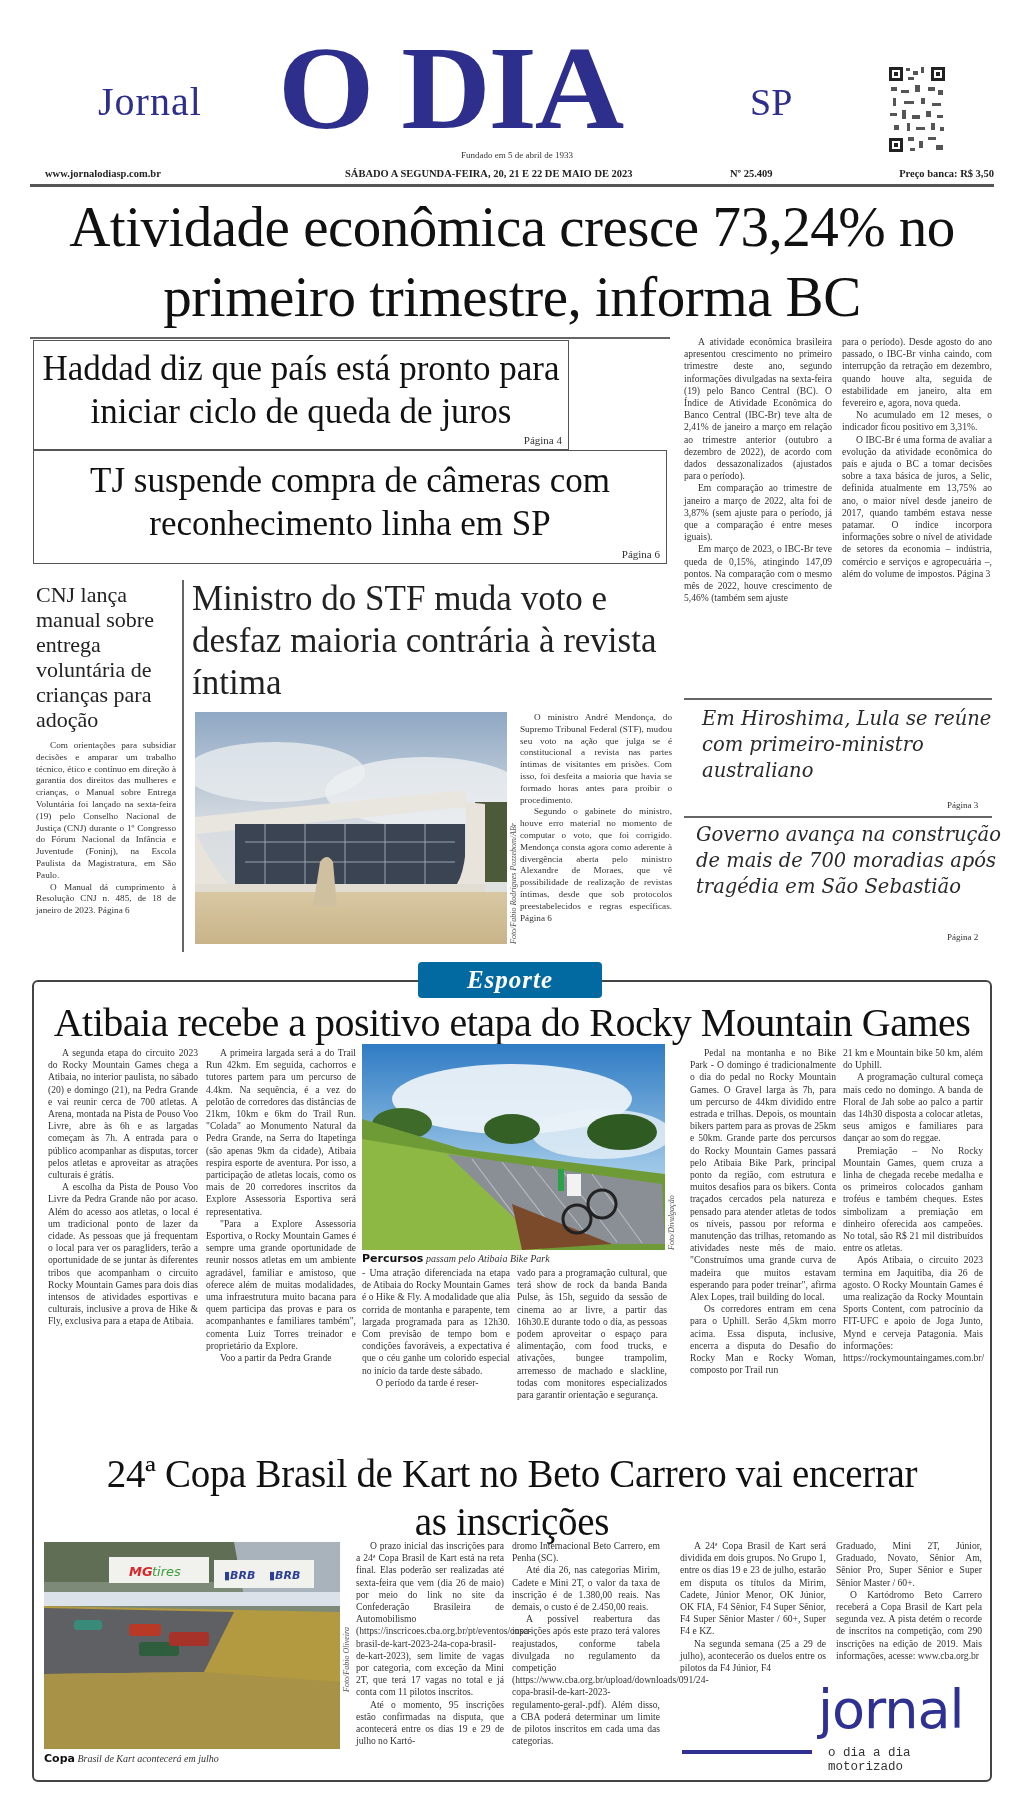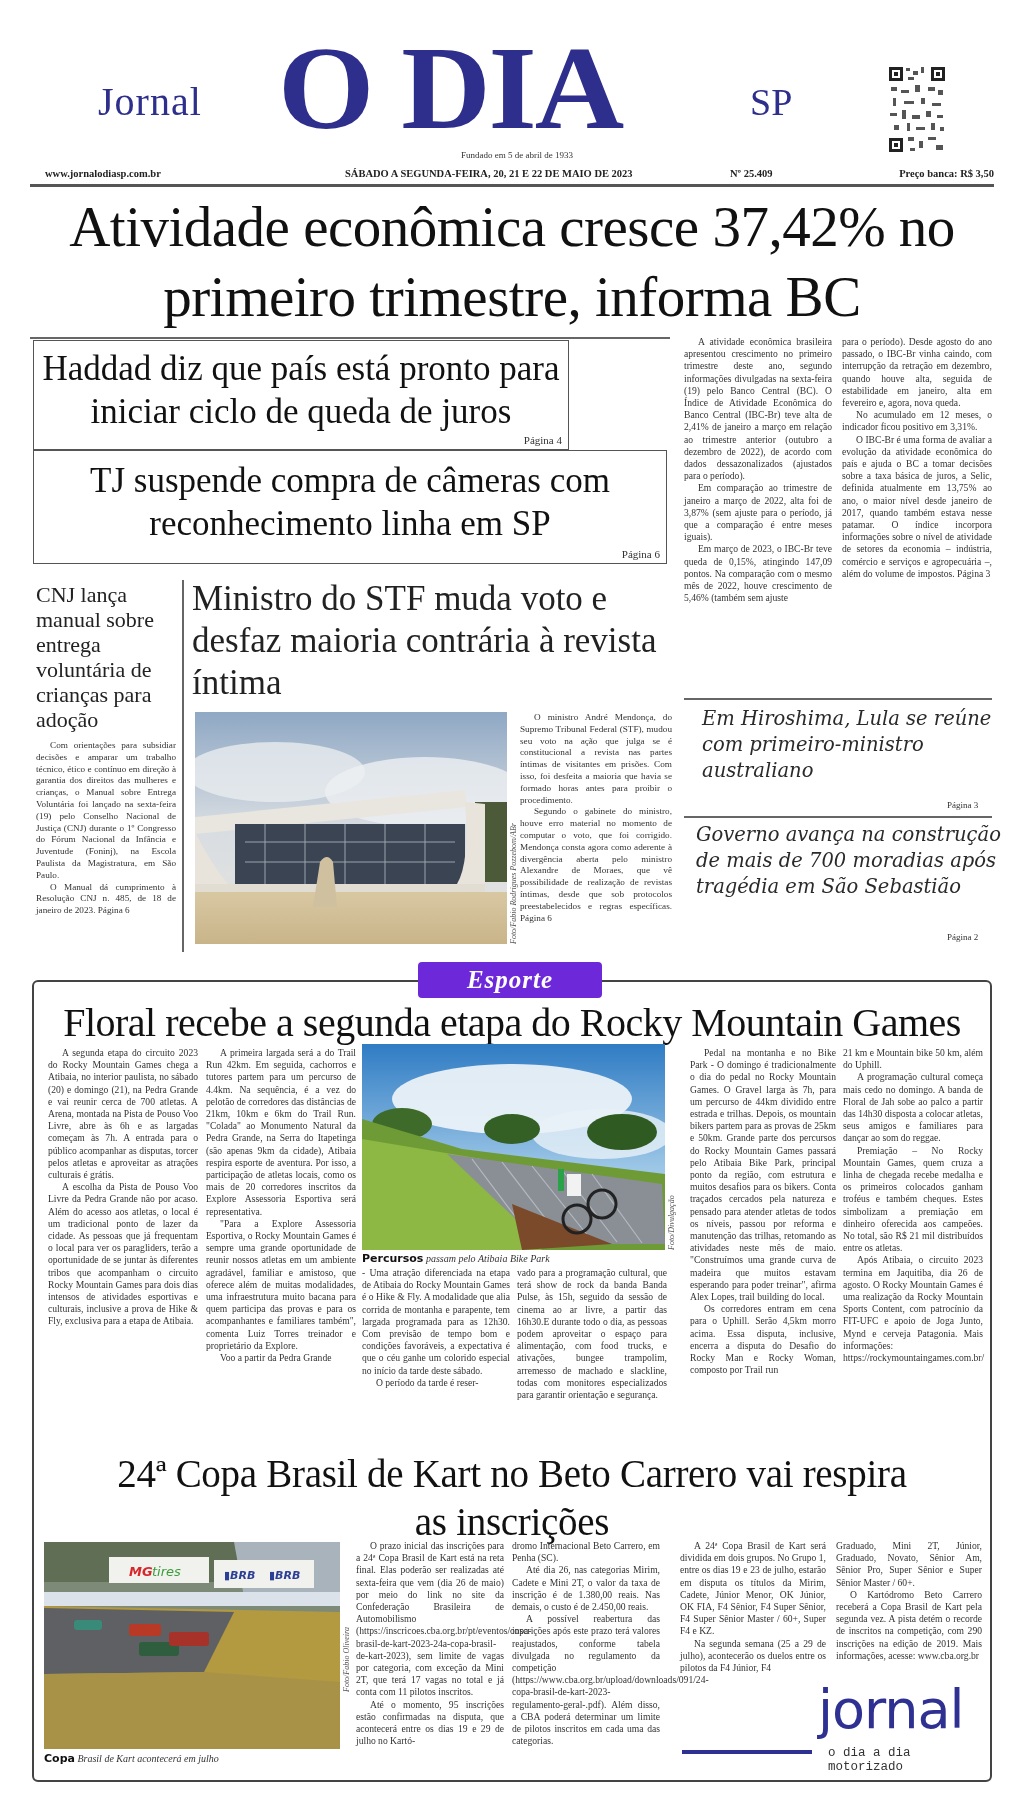--- a/index.html
+++ b/index.html
@@ -39,21 +39,21 @@
 
   
   .photo { position: absolute; overflow: hidden; }
   .photo-credit { position: absolute; font-size: 8px; font-style: italic; color: #555; writing-mode: vertical-rl; transform: rotate(180deg); white-space: nowrap; }
   .caption { position: absolute; font-size: 10px; color: #333; }
   .caption b { font-family: "DejaVu Sans", sans-serif; font-weight: bold; font-size: 11px; color: #111; }
   .caption i { font-style: italic; }
 
   
   .esporte-frame { position: absolute; left: 32px; top: 980px; width: 960px; height: 802px; border: 2.5px solid #444; border-radius: 6px; }
-  .esporte-tag { position: absolute; left: 418px; top: 962px; width: 184px; height: 36px; background: #6d28d9; border-radius: 4px; color: #fff; font-style: italic; font-weight: bold; font-size: 25px; text-align: center; line-height: 36px; letter-spacing: 1px; }
+  .esporte-tag { position: absolute; left: 418px; top: 962px; width: 184px; height: 36px; background: #0369a1; border-radius: 4px; color: #fff; font-style: italic; font-weight: bold; font-size: 25px; text-align: center; line-height: 36px; letter-spacing: 1px; }
   .sport-hl { position: absolute; text-align: center; color: #111; }
 
   .autojornal { position: absolute; left: 680px; top: 1680px; width: 300px; height: 92px; }
   .aj-auto { position: absolute; left: 0; top: 0; font-family: "DejaVu Sans", sans-serif; font-weight: bold; font-size: 52px; color: #2e3192; letter-spacing: -1px; }
   .aj-jornal { position: absolute; left: 138px; top: -2px; font-family: "DejaVu Sans", sans-serif; font-weight: normal; font-size: 54px; color: #2e3192; letter-spacing: -1px; }
   .aj-line { position: absolute; left: 2px; top: 70px; width: 130px; height: 4px; background: #2e3192; }
   .aj-tag { position: absolute; left: 148px; top: 66px; font-family: Liberation Mono, monospace; font-size: 12.5px; color: #333; }
 </style>
 </head>
 <body>
@@ -107,21 +107,21 @@
   <div class="mh-founded">Fundado em 5 de abril de 1933</div>
 </div>
 <div class="mh-bar">
   <span style="left:15px">www.jornalodiasp.com.br</span>
   <span style="left:315px">SÁBADO A SEGUNDA-FEIRA, 20, 21 E 22 DE MAIO DE 2023</span>
   <span style="left:700px">Nº 25.409</span>
   <span style="right:0">Preço banca: R$ 3,50</span>
 </div>
 <div class="rule-thick" style="left:30px; top:184px; width:964px;"></div>
 
-<div class="main-hl">Atividade econômica cresce 37,42% no primeiro trimestre, informa BC</div>
+<div class="main-hl">Atividade econômica cresce 73,24% no primeiro trimestre, informa BC</div>
 <div class="hrule" style="left:30px; top:337px; width:640px;"></div>
 
 <div class="box" style="left:33px; top:340px; width:536px; height:110px;">
   <div class="box-hl" style="padding-top:6px;">Haddad diz que país está pronto para iniciar ciclo de queda de juros</div>
   <div class="box-page">Página 4</div>
 </div>
 <div class="box" style="left:33px; top:450px; width:634px; height:114px;">
   <div class="box-hl" style="padding-top:8px;">TJ suspende compra de câmeras com reconhecimento linha em SP</div>
   <div class="box-page">Página 6</div>
 </div>
@@ -189,21 +189,21 @@
 
 <div class="side-hl italic-hl" style="left:690px; top:706px; width:300px;">Em Hiroshima, Lula se reúne com primeiro-ministro australiano</div>
 <div class="page-ref" style="left:947px; top:800px;">Página 3</div>
 <div class="hrule" style="left:684px; top:816px; width:308px;"></div>
 <div class="side-hl italic-hl" style="left:684px; top:822px; width:308px;">Governo avança na construção de mais de 700 moradias após tragédia em São Sebastião</div>
 <div class="page-ref" style="left:947px; top:932px;">Página 2</div>
 
 <div class="esporte-frame"></div>
 <div class="esporte-tag">Esporte</div>
 
-<div class="sport-hl" style="left:40px; top:1000px; width:944px; font-size:40px; line-height:46px; letter-spacing:-0.5px;">Floral recebe a segunda etapa do Rocky Mountain Games</div>
+<div class="sport-hl" style="left:40px; top:1000px; width:944px; font-size:40px; line-height:46px; letter-spacing:-0.5px;">Atibaia recebe a positivo etapa do Rocky Mountain Games</div>
 
 <div class="col" style="left:48px; top:1047px; width:150px;">
   <p>A segunda etapa do circuito 2023 do Rocky Mountain Games chega a Atibaia, no interior paulista, no sábado (20) e domingo (21), na Pedra Grande e vai reunir cerca de 700 atletas. A Arena, montada na Pista de Pouso Voo Livre, abre às 6h e as largadas começam às 7h. A entrada para o público acompanhar as disputas, torcer pelos atletas e aproveitar as atrações culturais é grátis.</p>
   <p>A escolha da Pista de Pouso Voo Livre da Pedra Grande não por acaso. Além do acesso aos atletas, o local é um tradicional ponto de lazer da cidade. As pessoas que já frequentam o local para ver os paragliders, terão a oportunidade de se juntar às diferentes tribos que acompanham o circuito Rocky Mountain Games para dois dias intensos de atividades esportivas e culturais, inclusive a prova de Hike &amp; Fly, exclusiva para a etapa de Atibaia.</p>
 </div>
 <div class="col" style="left:206px; top:1047px; width:150px;">
   <p>A primeira largada será a do Trail Run 42km. Em seguida, cachorros e tutores partem para um percurso de 4.4km. Na sequência, é a vez do pelotão de corredores das distâncias de 21km, 10km e 6km do Trail Run. "Colada" ao Monumento Natural da Pedra Grande, na Serra do Itapetinga (são apenas 9km da cidade), Atibaia respira esporte de aventura. Por isso, a participação de atletas locais, como os mais de 20 corredores inscritos da Explore Assessoria Esportiva será representativa.</p>
   <p>"Para a Explore Assessoria Esportiva, o Rocky Mountain Games é sempre uma grande oportunidade de reunir nossos atletas em um ambiente agradável, familiar e amistoso, que oferece além de muitas modalidades, uma infraestrutura muito bacana para quem participa das provas e para os acompanhantes e familiares também", comenta Luiz Torres treinador e proprietário da Explore.</p>
   <p>Voo a partir da Pedra Grande</p>
 </div>
@@ -256,21 +256,21 @@
   <p>Pedal na montanha e no Bike Park - O domingo é tradicionalmente o dia do pedal no Rocky Mountain Games. O Gravel larga às 7h, para um percurso de 44km dividido entre estrada e trilhas. Depois, os mountain bikers partem para as provas de 25km e 50km. Grande parte dos percursos do Rocky Mountain Games passará pelo Atibaia Bike Park, principal ponto da região, com estrutura e muitos desafios para os bikers. Conta traçados cercados pela natureza e pensado para atender atletas de todos os níveis, passou por reforma e manutenção das trilhas, retomando as atividades neste mês de maio. "Construímos uma grande curva de madeira que muitos estavam esperando para poder treinar", afirma Alex Lopes, trail building do local.</p>
   <p>Os corredores entram em cena para o Uphill. Serão 4,5km morro acima. Essa disputa, inclusive, encerra a disputa do Desafio do Rocky Man e Rocky Woman, composto por Trail run</p>
 </div>
 <div class="col" style="left:843px; top:1047px; width:140px;">
   <p style="text-indent:0">21 km e Mountain bike 50 km, além do Uphill.</p>
   <p>A programação cultural começa mais cedo no domingo. A banda de Floral de Jah sobe ao palco a partir das 14h30 disposta a colocar atletas, seus amigos e familiares para dançar ao som do reggae.</p>
   <p>Premiação – No Rocky Mountain Games, quem cruza a linha de chegada recebe medalha e os primeiros colocados ganham troféus e também cheques. Estes simbolizam a premiação em dinheiro oferecida aos campeões. No total, são R$ 21 mil distribuídos entre os atletas.</p>
   <p>Após Atibaia, o circuito 2023 termina em Jaquitiba, dia 26 de agosto. O Rocky Mountain Games é uma realização da Rocky Mountain Sports Content, com patrocínio da FIT-UFC e apoio de Joga Junto, Mynd e cerveja Patagonia. Mais informações: https://rockymountaingames.com.br/</p>
 </div>
 
-<div class="sport-hl" style="left:100px; top:1450px; width:824px; font-size:39px; line-height:48px; letter-spacing:-0.3px;">24ª Copa Brasil de Kart no Beto Carrero vai respira as inscrições</div>
+<div class="sport-hl" style="left:100px; top:1450px; width:824px; font-size:39px; line-height:48px; letter-spacing:-0.3px;">24ª Copa Brasil de Kart no Beto Carrero vai encerrar as inscrições</div>
 
 <div class="photo" style="left:44px; top:1542px; width:296px; height:207px;">
   <svg width="296" height="207" viewBox="0 0 296 207">
     <rect width="296" height="207" fill="#7d8a78"></rect>
     <rect x="0" y="0" width="296" height="40" fill="#5f6e55"></rect>
     <polygon points="190,0 296,0 296,55 200,55" fill="#a9b3bc"></polygon>
     <rect x="65" y="15" width="100" height="26" fill="#f1f1ee"></rect>
     <text x="85" y="34" font-family="DejaVu Sans, sans-serif" font-weight="bold" font-style="italic" font-size="13" fill="#d9262a">MG</text>
     <text x="108" y="34" font-family="DejaVu Sans, sans-serif" font-style="italic" font-size="13" fill="#3a9d3a">tires</text>
     <rect x="170" y="18" width="100" height="28" fill="#f1f1ee"></rect>

